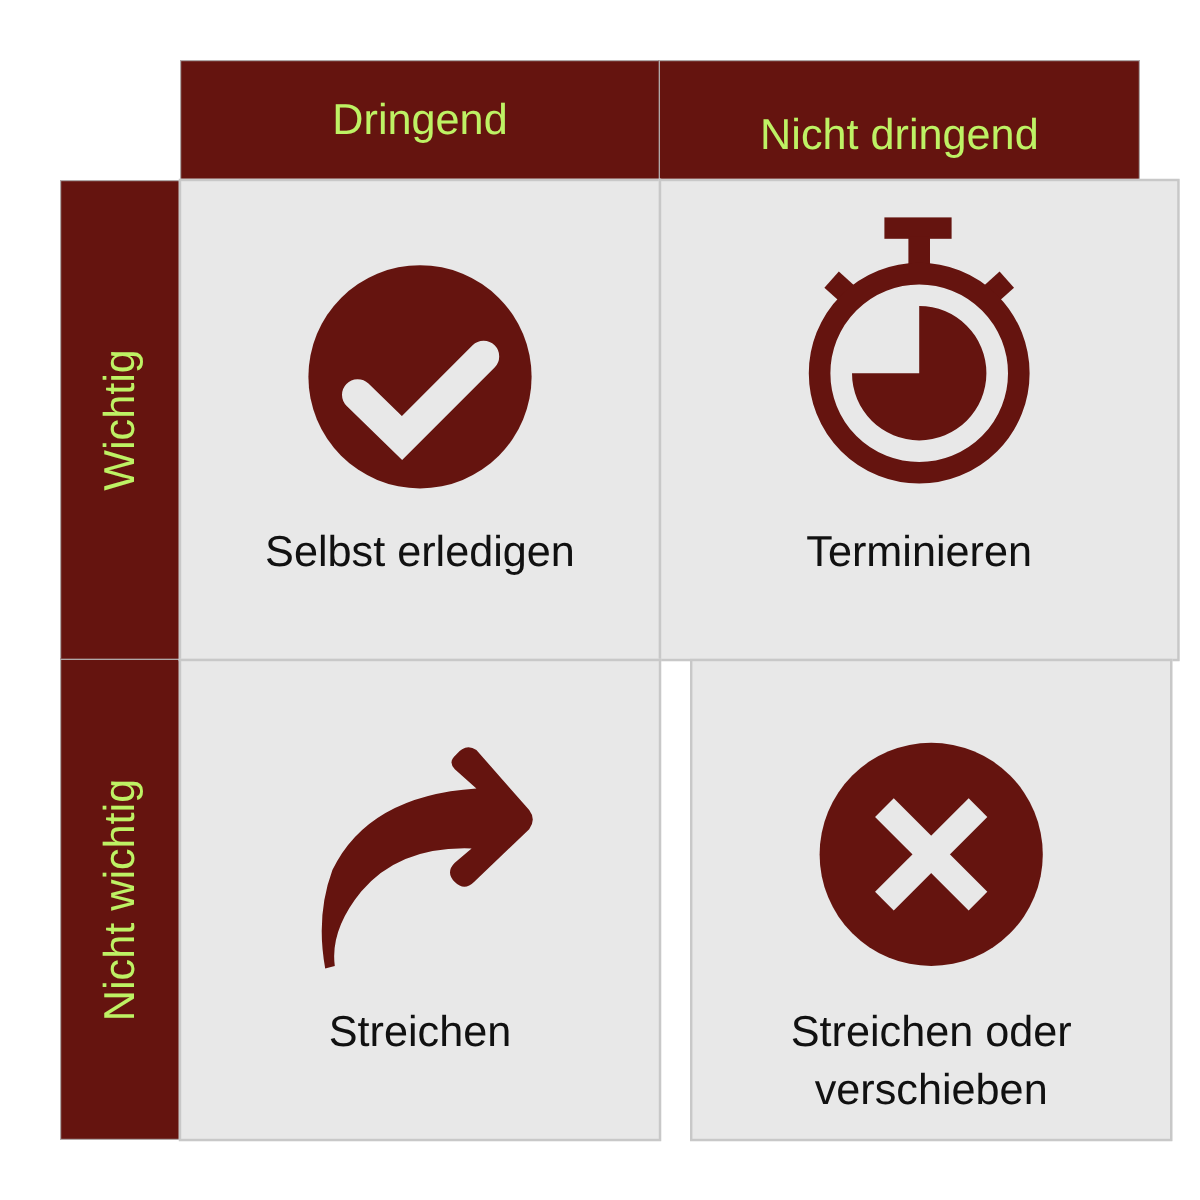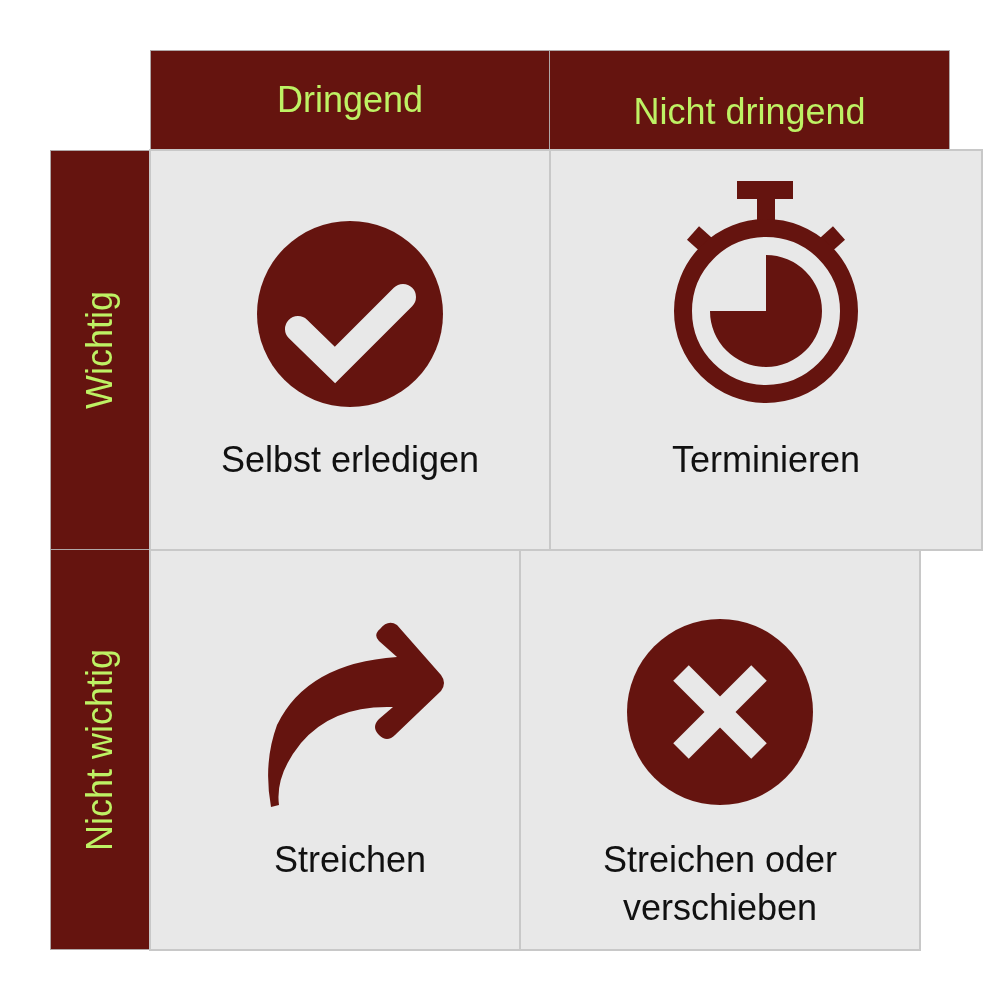--- a/index.html
+++ b/index.html
@@ -59,21 +59,21 @@
 <div class="cell" style="left:149px;top:549px;width:402px;height:402px;">
   <svg class="icon" style="top:62px;" width="190" height="196" viewBox="0 0 190 196">
     <path d="M125,16 Q133,6 142,12 L186,62 Q192,70 186,78 L140,122 Q132,130 124,122 Q116,114 124,106 L138,94
              Q78,92 46,130 Q20,162 24,192 L16,194 Q8,150 22,112 Q52,50 142,44 L124,28 Q118,22 125,16 Z" fill="#65140f"></path>
   </svg>
   <div class="label" style="top:285px;">
     <div>Streichen</div>
   </div>
 </div>
 
-<div class="cell" style="left:519px;top:549px;width:402px;height:402px;">
+<div class="cell" style="left:575px;top:549px;width:402px;height:402px;">
   <svg class="icon" style="top:66px;" width="190" height="190" viewBox="0 0 190 190">
     <circle cx="95" cy="95" r="93" fill="#65140f"></circle>
     <line x1="56" y1="56" x2="134" y2="134" stroke="#e8e8e8" stroke-width="22"></line>
     <line x1="134" y1="56" x2="56" y2="134" stroke="#e8e8e8" stroke-width="22"></line>
   </svg>
   <div class="label" style="top:285px;">
     <div>Streichen oder</div>
     <div>verschieben</div>
   </div>
 </div>

